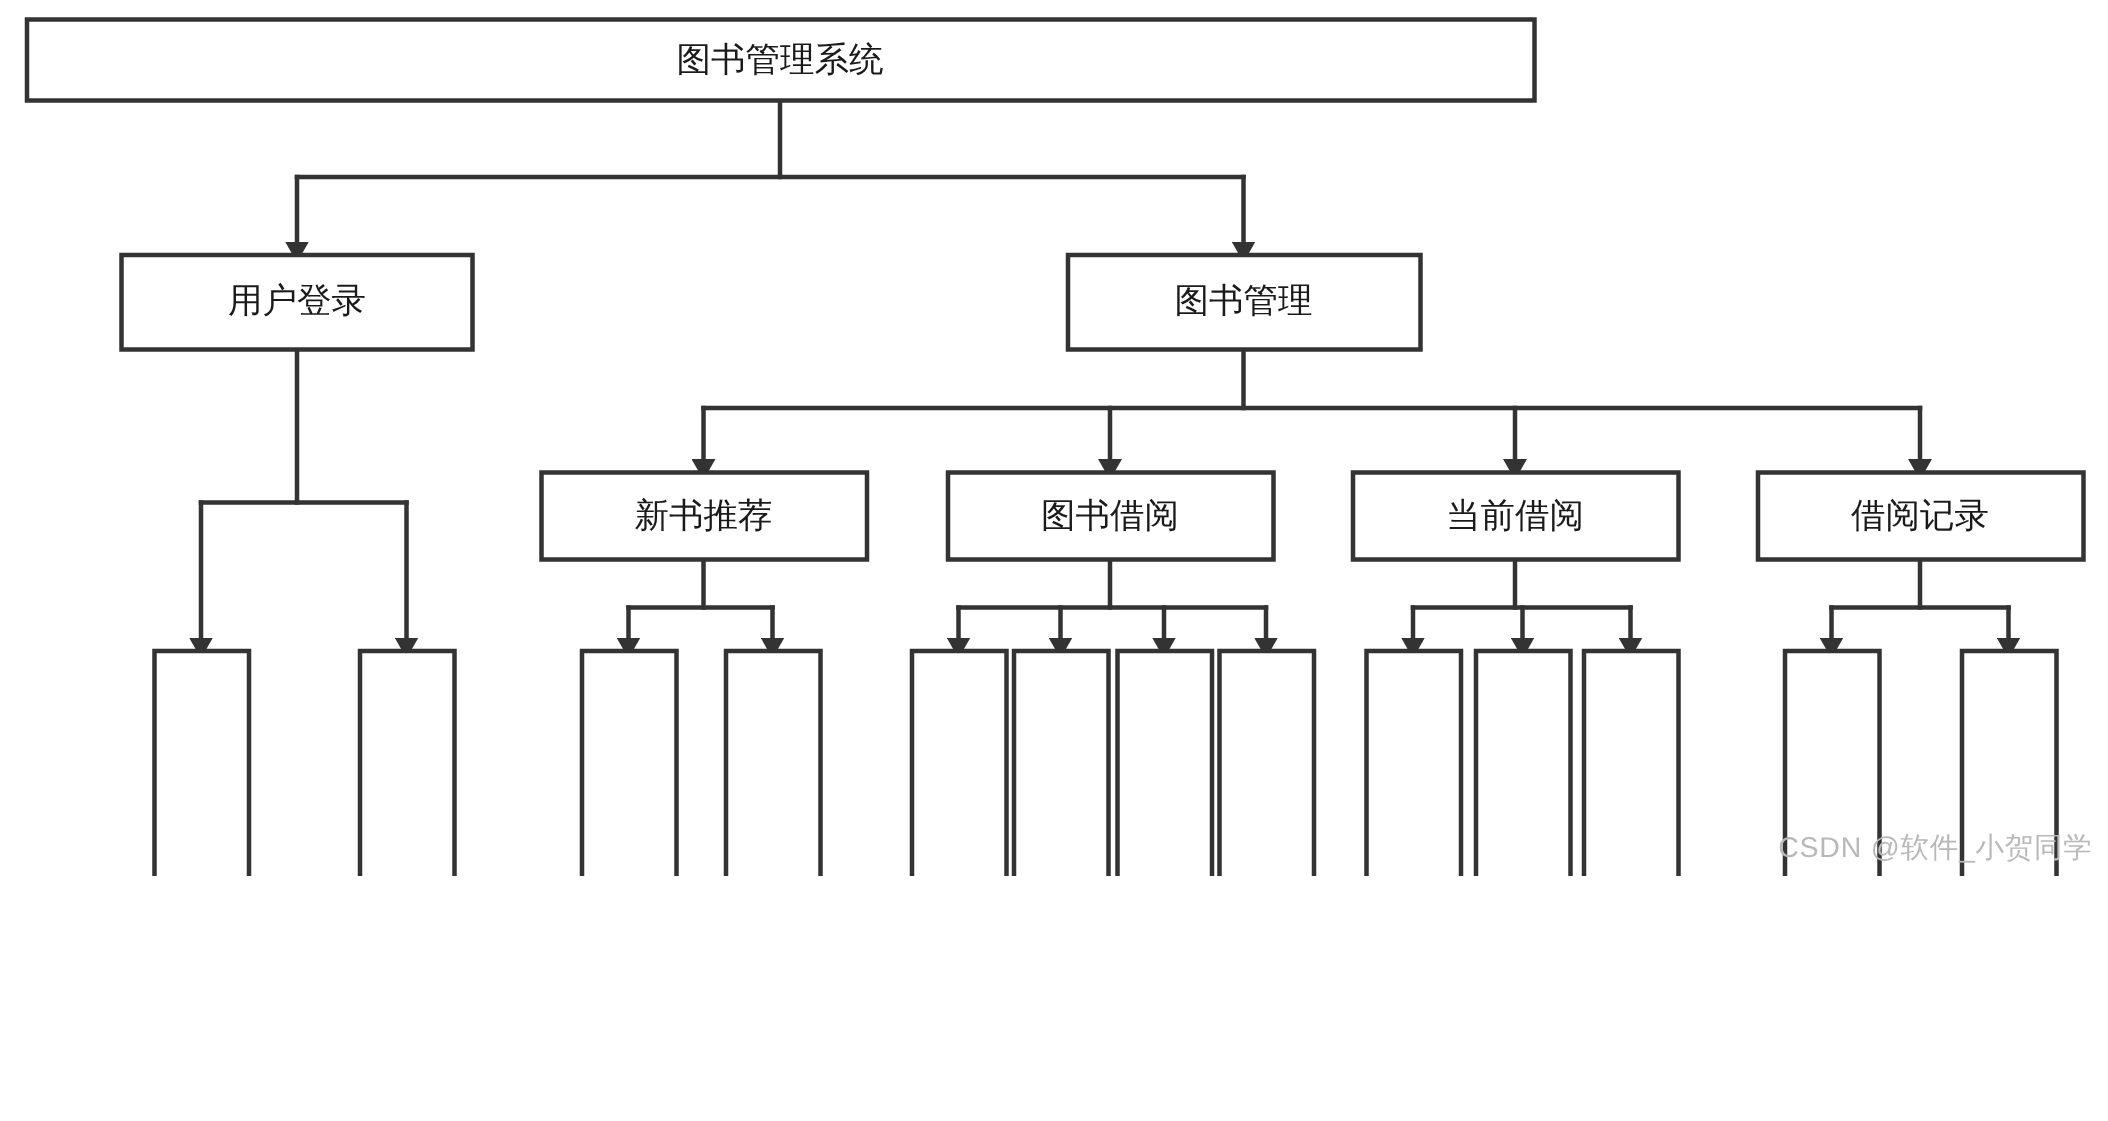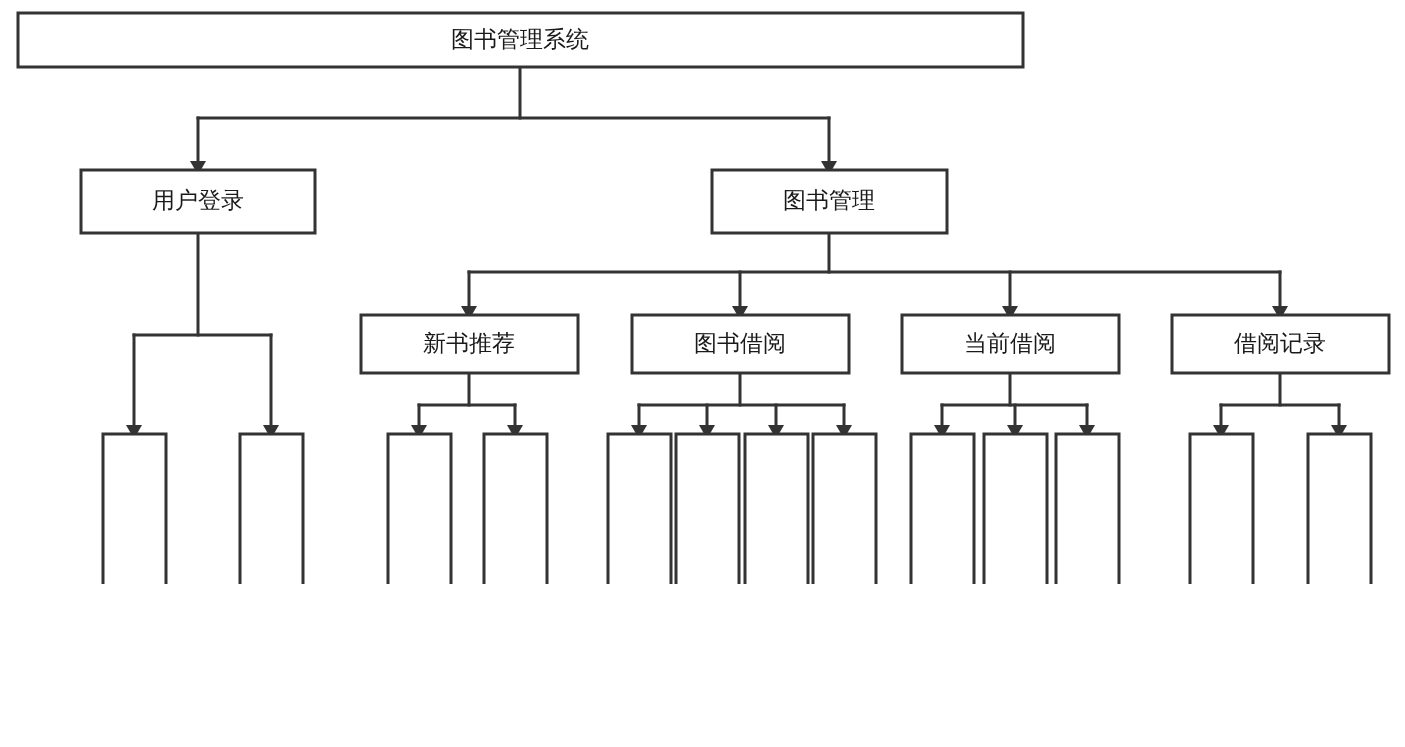--- a/index.html
+++ b/index.html
@@ -191,14 +191,15 @@
   <div class="node-label-v" style="left:608px; top:505px; width:63px; height:225px;">查询图书</div>
   <div class="node-label-v" style="left:676px; top:443px; width:63px; height:290px;">新增图书（管理员）</div>
   <div class="node-label-v" style="left:745px; top:443px; width:63px; height:290px;">编辑图书（管理员）</div>
   <div class="node-label-v" style="left:813px; top:505px; width:63px; height:225px;">借阅图书</div>
   <div class="node-label-v" style="left:911px; top:505px; width:63px; height:225px;">查询图书</div>
   <div class="node-label-v" style="left:984px; top:505px; width:63px; height:225px;">归还图书</div>
   <div class="node-label-v" style="left:1056px; top:443px; width:63px; height:290px;">确认归还（管理员）</div>
   <div class="node-label-v" style="left:1190px; top:470px; width:63px; height:260px;">新增借阅记录</div>
   <div class="node-label-v" style="left:1308px; top:470px; width:63px; height:260px;">查询借阅记录</div>
 
+  <div class="watermark">CSDN @软件_小贺同学</div>
 
 </div>
 
 </body></html>

